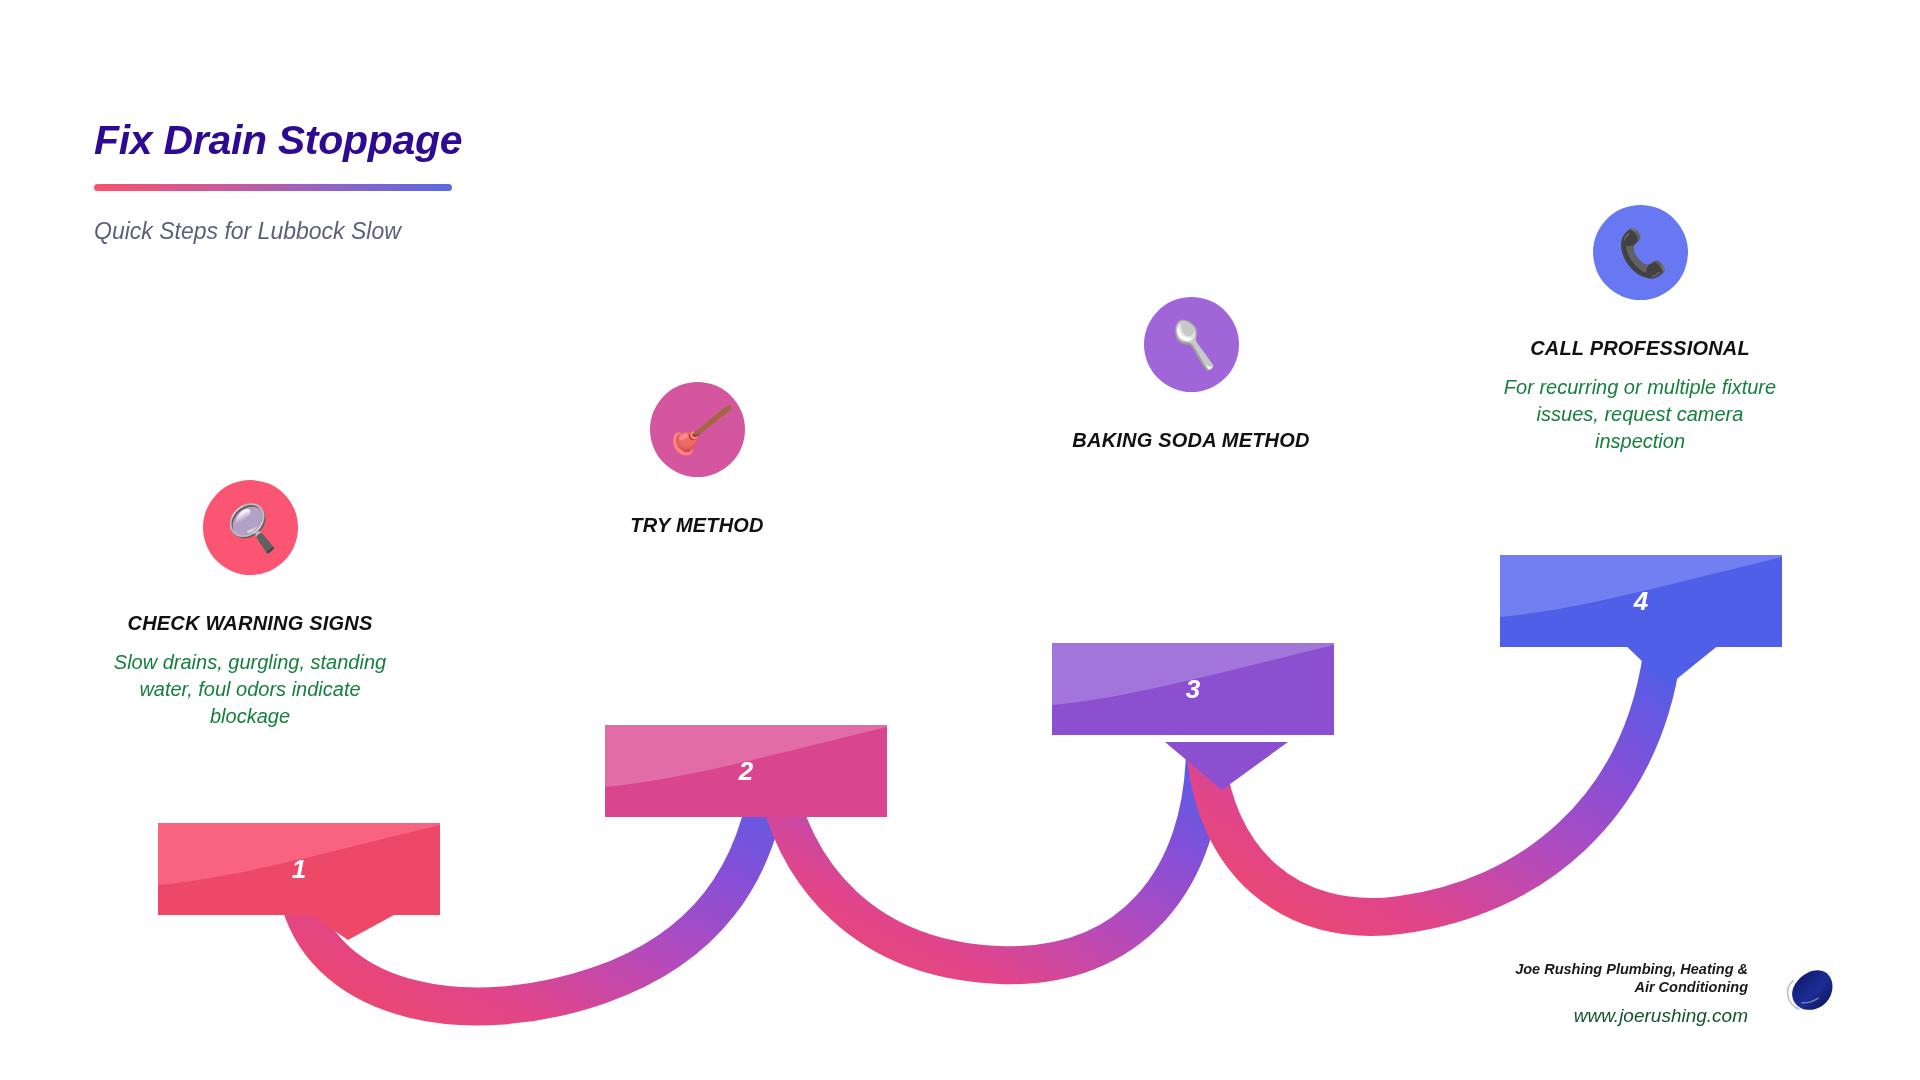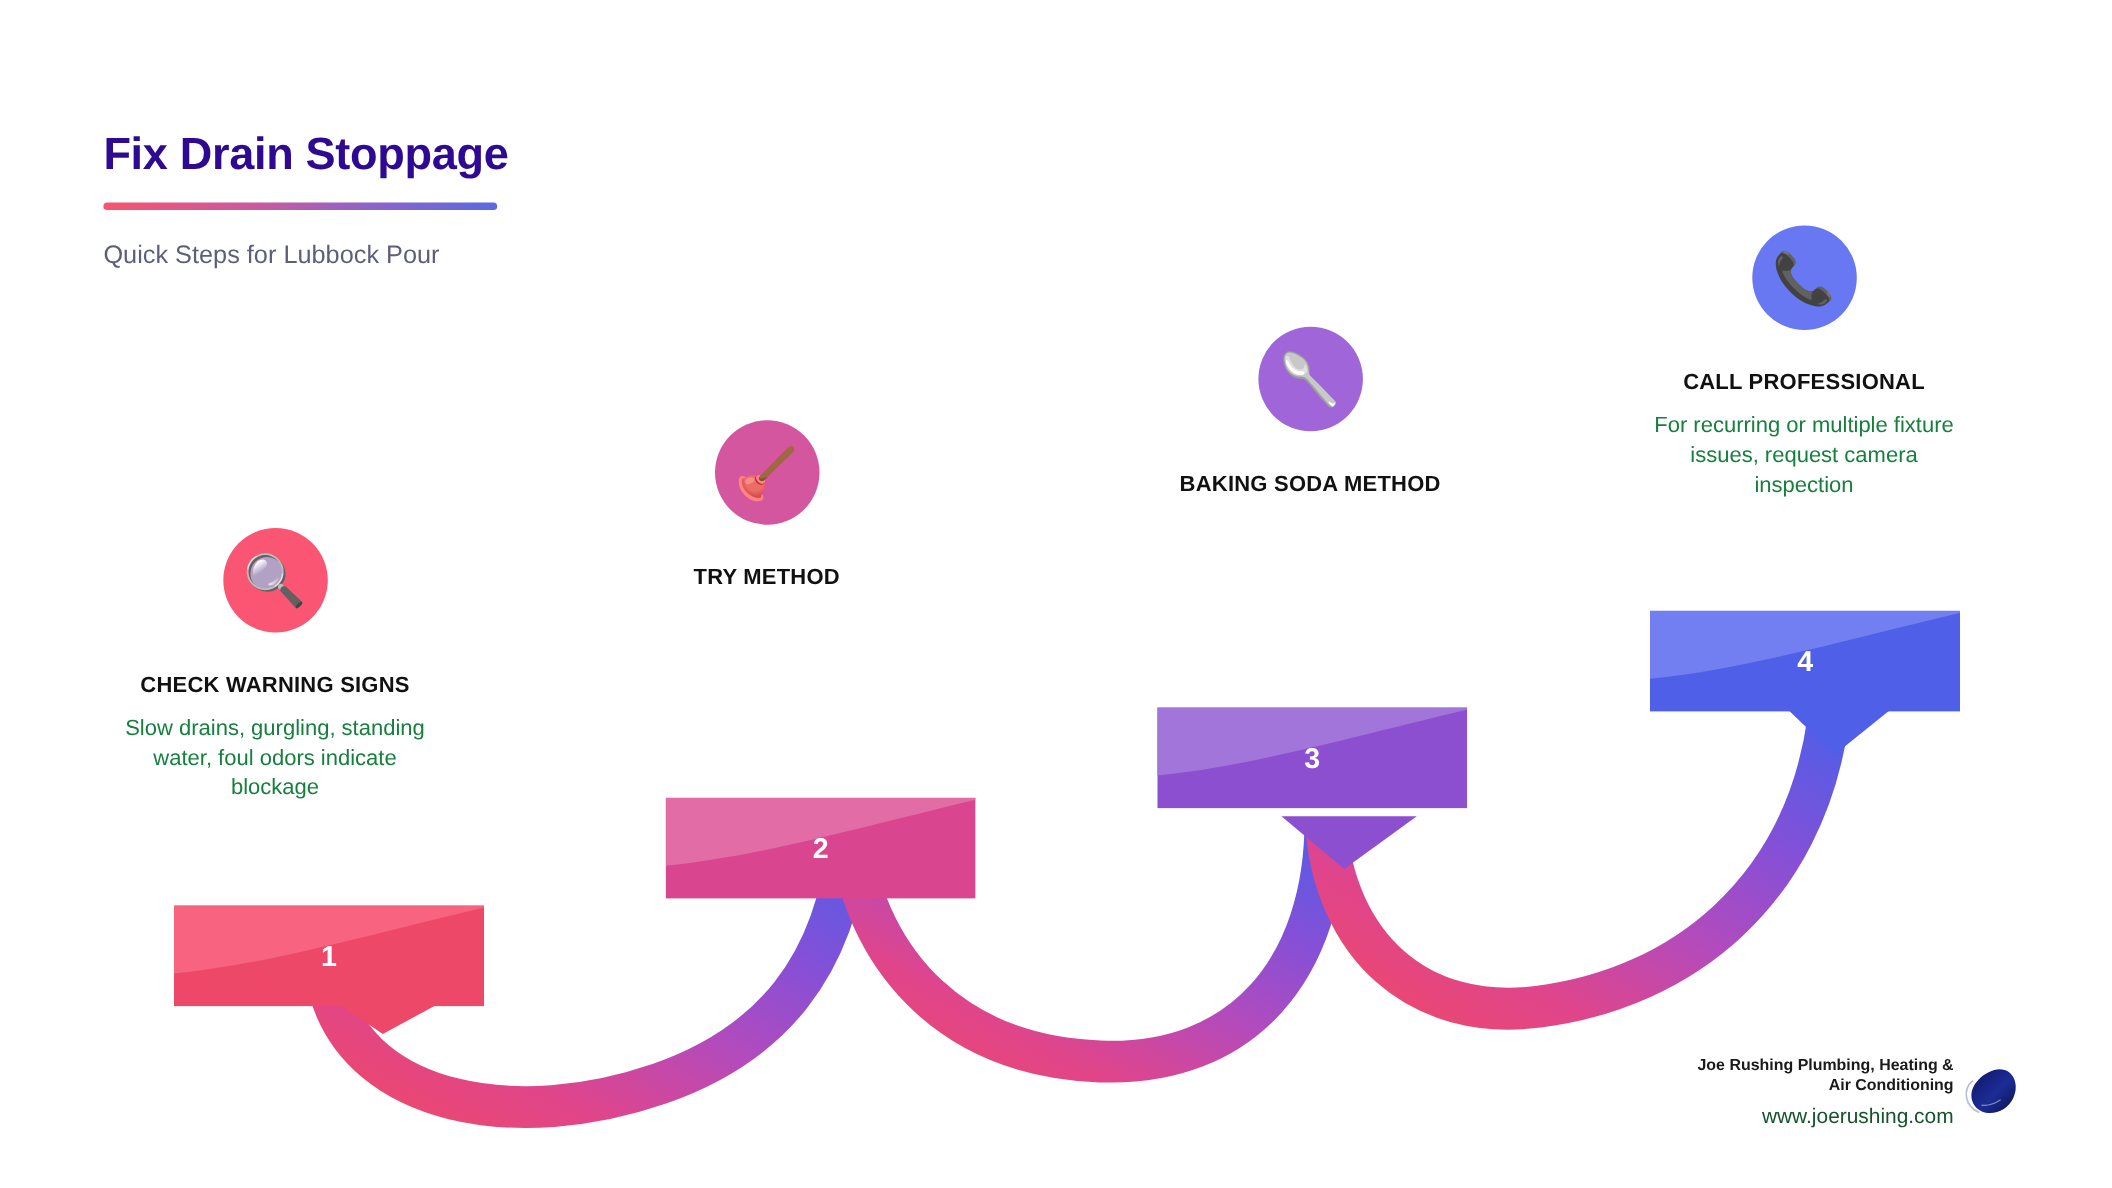--- a/index.html
+++ b/index.html
@@ -14,20 +14,21 @@
     overflow: hidden;
     font-family: "Liberation Sans", sans-serif;
     -webkit-font-smoothing: antialiased;
   }
 
   .canvas {
     position: absolute;
     left: 0; top: 0;
     width: 1920px;
     height: 1080px;
+    font-style: italic;
   }
 
   
   .header {
     position: absolute;
     left: 94px;
     top: 118px;
     width: 900px;
   }
   .page-title {
@@ -122,22 +123,21 @@
     z-index: 2;
     line-height: 1;
   }
 
   
   .footer {
     position: absolute;
     right: 78px;
     bottom: 52px;
     display: flex;
-    align-items: center;
-    gap: 4px;
+    gap: 32px;
   }
   .footer-text {
     text-align: right;
   }
   .footer-company {
     font-size: 14.5px;
     font-weight: bold;
     color: #1a1a1a;
     line-height: 1.22;
     max-width: 240px;
@@ -195,21 +195,21 @@
 
     <polygon points="292,902 348,940 418,902" fill="#ee4868"></polygon>
     <polygon points="738,742 790,790 852,742" fill="#d9458e"></polygon>
     <polygon points="1165,742 1222,790 1288,742" fill="#8c4fcf"></polygon>
     <polygon points="1620,640 1668,686 1725,640" fill="#4f5fe8"></polygon>
   </svg>
 
   <div class="header">
     <div class="page-title">Fix Drain Stoppage</div>
     <div class="title-rule"></div>
-    <div class="page-subtitle">Quick Steps for Lubbock Pour</div>
+    <div class="page-subtitle">Quick Steps for Lubbock Slow</div>
   </div>
 
   <div class="step" style="left:85px; top:480px;">
     <div class="step-icon" style="background:#fa5573;">
       <span>🔍</span>
     </div>
     <div class="step-title">CHECK WARNING SIGNS</div>
     <div class="step-desc">Slow drains, gurgling, standing water, foul odors indicate blockage</div>
   </div>
 

